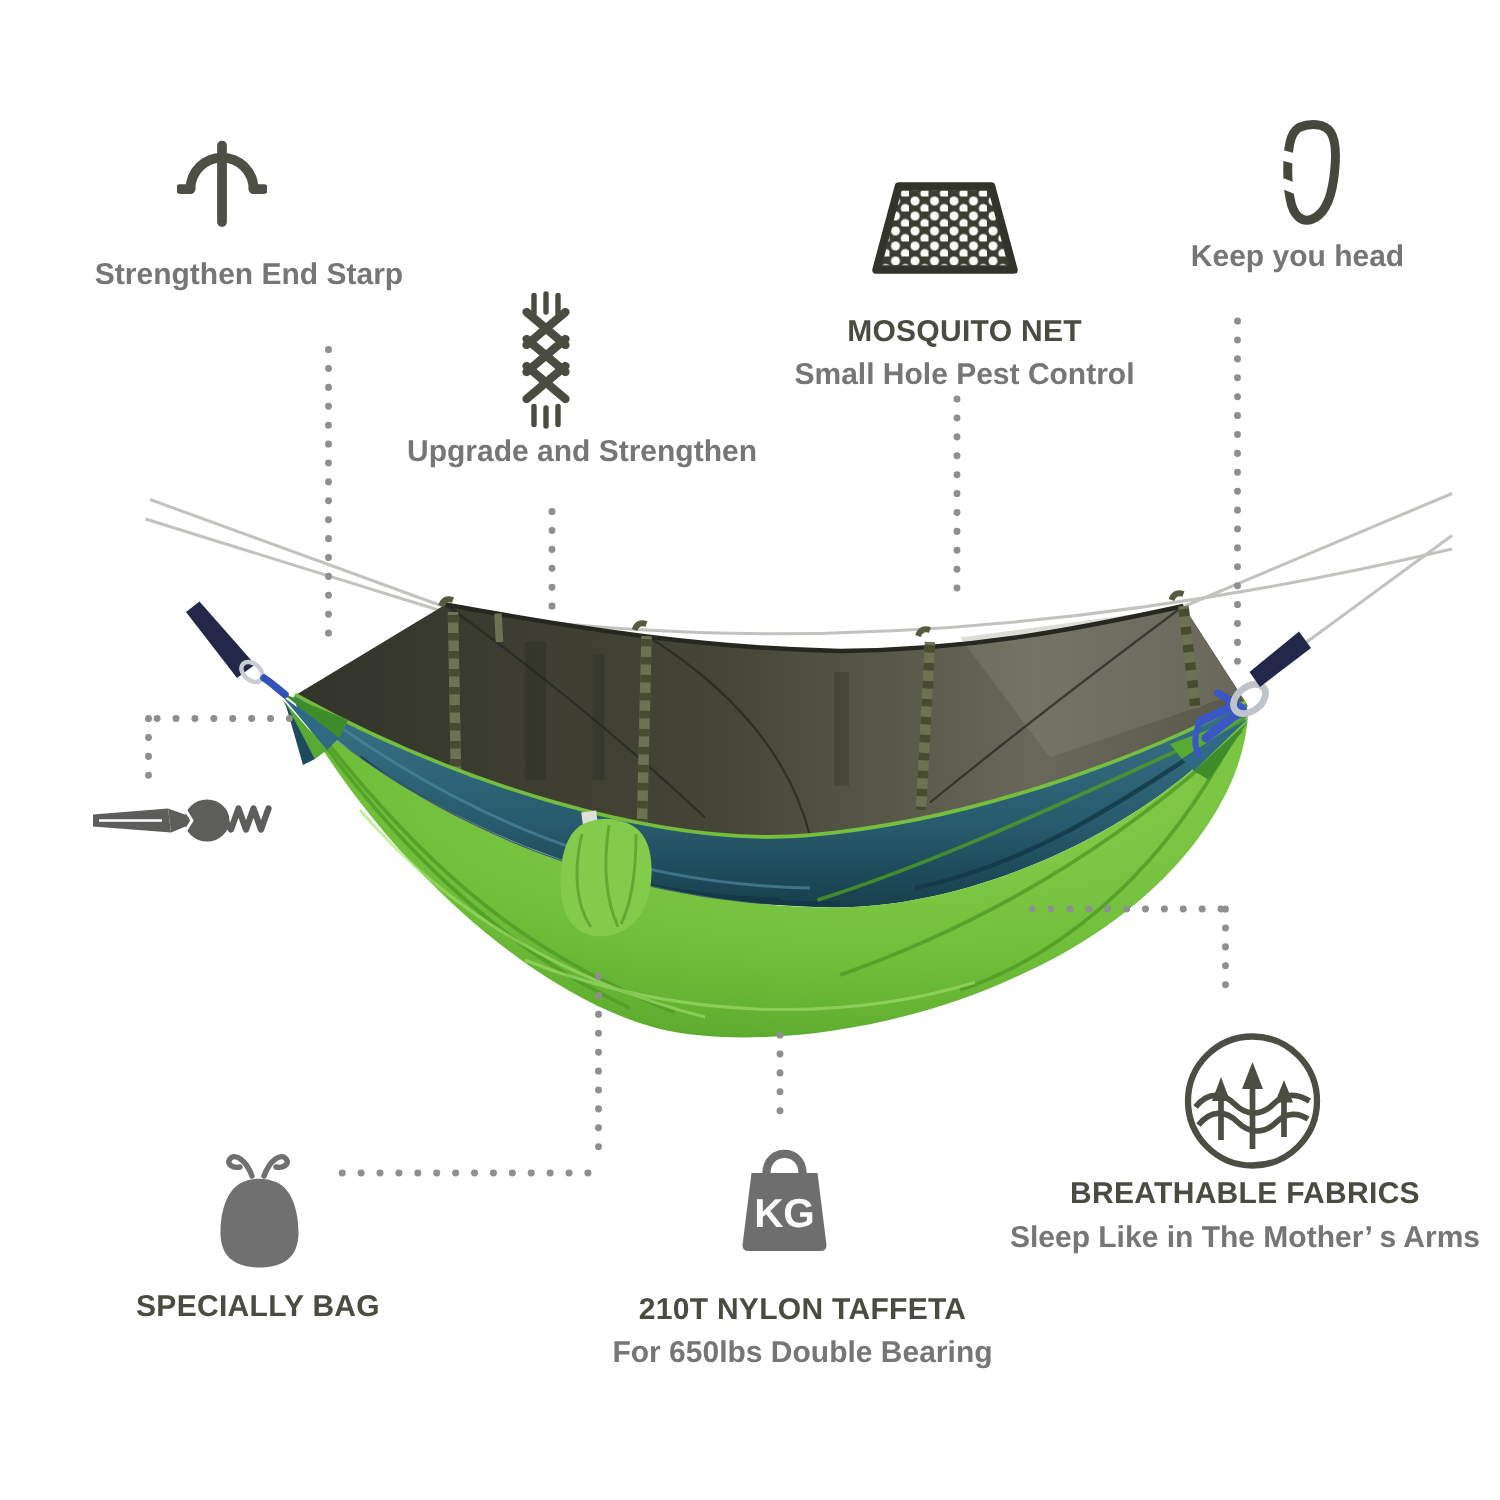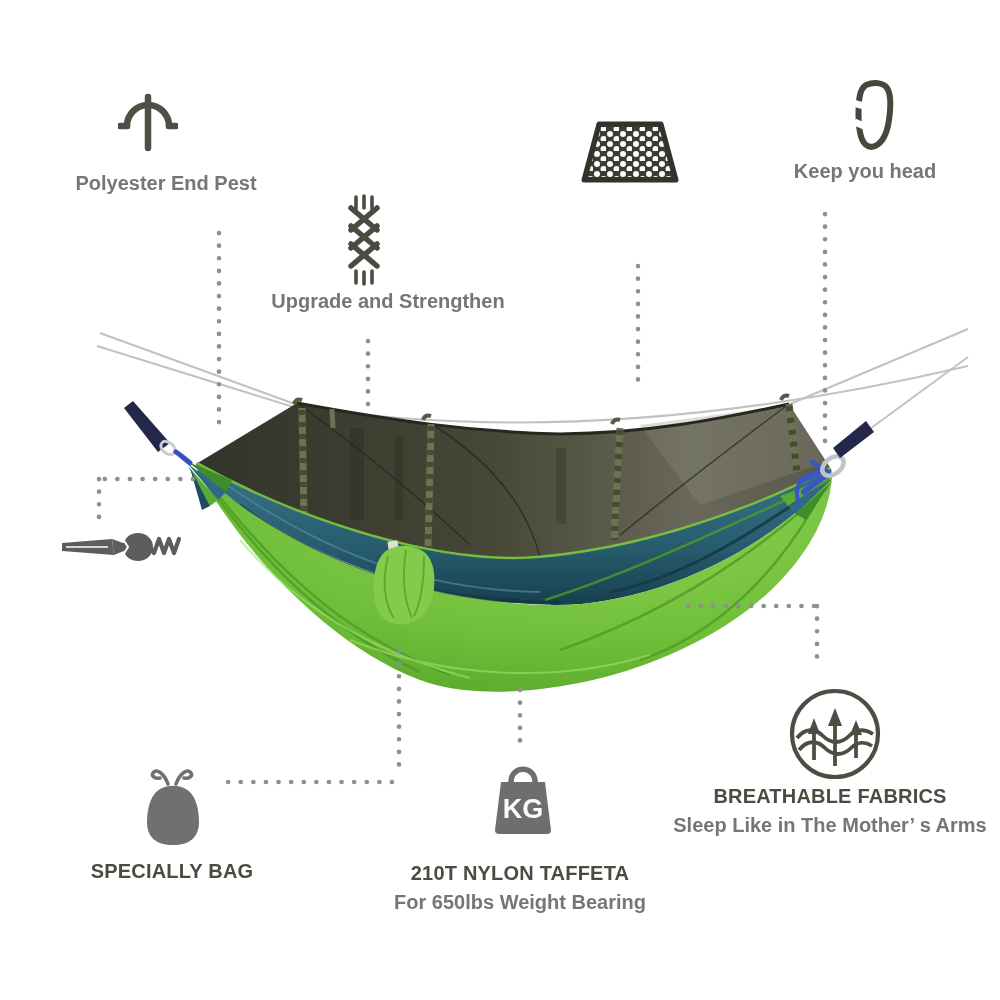--- a/index.html
+++ b/index.html
@@ -249,44 +249,46 @@
         <path d="M69,72 V48"></path>
     </g>
     <g fill="#4c4d43">
       <polygon points="27,32 21,48 33,48"></polygon>
       <polygon points="48,22 41,40 55,40"></polygon>
       <polygon points="69,34 63,49 75,49"></polygon>
     </g>
   </svg>
 
   <div class="feature" style="left:38px;top:167px;width:256px">
-    <div class="f-sub">Polyester End Pest</div>
+    <div class="f-sub">Strengthen End Starp</div>
   </div>
 
   <div class="feature tight" style="left:258px;top:292px;width:260px">
     <div class="f-sub">Upgrade and Strengthen</div>
   </div>
 
   <div class="feature" style="left:513px;top:208px;width:260px">
+    <div class="f-title">MOSQUITO NET</div>
+    <div class="f-sub">Small Hole Pest Control</div>
   </div>
 
   <div class="feature" style="left:735px;top:155px;width:260px">
     <div class="f-sub">Keep you head</div>
   </div>
 
   <div class="feature" style="left:0px;top:563px;width:232px">
   </div>
 
   <div class="feature" style="left:40px;top:858px;width:264px">
     <div class="f-title">SPECIALLY BAG</div>
   </div>
 
-  <div class="feature" style="left:385px;top:860px;width:270px">
+  <div class="feature" style="left:400px;top:860px;width:270px">
     <div class="f-title">210T NYLON TAFFETA</div>
-    <div class="f-sub">For 650lbs Weight Bearing</div>
+    <div class="f-sub">For 650lbs Double Bearing</div>
   </div>
 
   <div class="feature" style="left:658px;top:783px;width:344px">
     <div class="f-title">BREATHABLE FABRICS</div>
     <div class="f-sub">Sleep Like in The Mother’ s Arms</div>
   </div>
 
 </div>
 
 </body></html>

